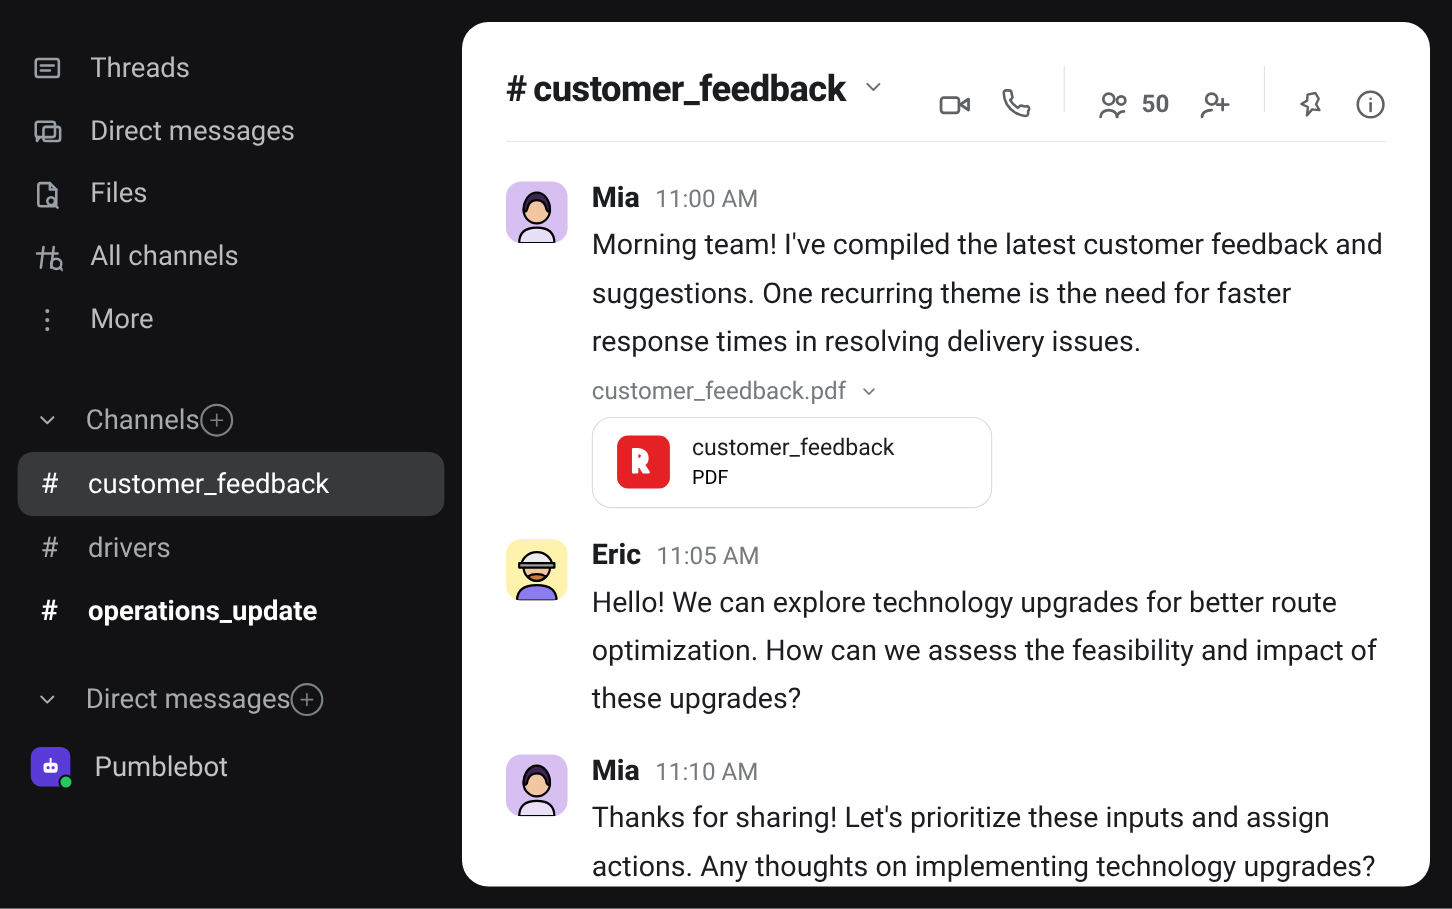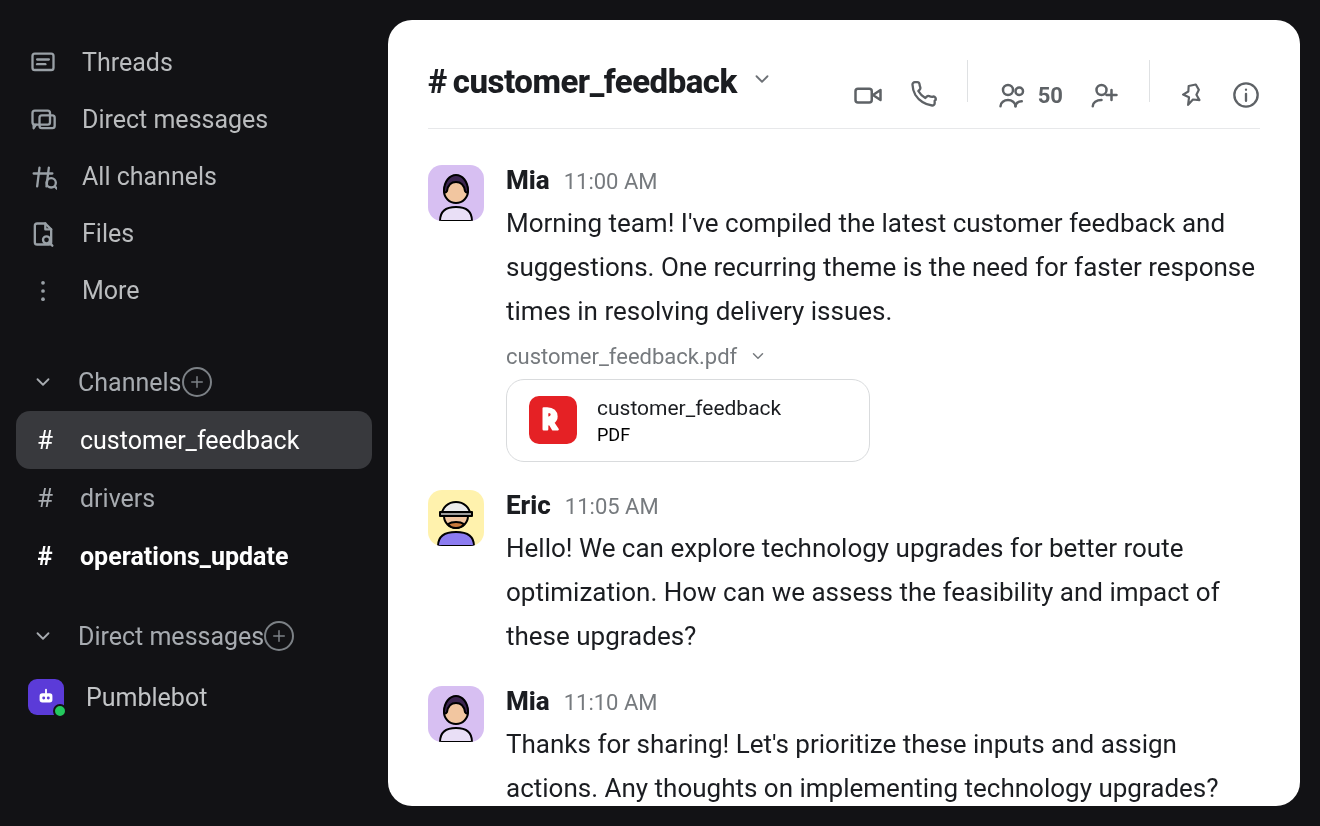--- a/index.html
+++ b/index.html
@@ -1,20 +1,20 @@
 <!DOCTYPE html>
 <html><head>
 <meta charset="utf-8">
 <style>
   * { box-sizing: border-box; margin: 0; padding: 0; }
   html, body { width: 1320px; height: 826px; font-family: -apple-system, BlinkMacSystemFont, "Segoe UI", Roboto, Helvetica, Arial, sans-serif; }
   body { background: #121215; border-radius: 26px; overflow: hidden; display: flex; }
 
   
-  .sidebar { width: 388px; padding: 34px 16px 0 16px; color: #a7abb0; display: flex; flex-direction: column; }
+  .sidebar { width: 420px; padding: 34px 16px 0 16px; color: #a7abb0; display: flex; flex-direction: column; }
   .nav-item { display: flex; align-items: center; gap: 24px; padding: 14px 12px; font-size: 25px; color: #babcbe; cursor: pointer; border-radius: 14px; }
   .nav-item .icon { width: 30px; display:flex; justify-content:center; align-items:center; color:#99a0a6; }
   .section-header { display:flex; align-items:center; justify-content:flex-start; padding: 14px 12px; margin-top: 34px; font-size: 25px; color:#a7abb0; cursor:pointer; }
   .section-header .left { display:flex; align-items:center; gap: 20px; }
   .chevron { width:30px; display:flex; justify-content:center; }
   .add-circle { width:30px; height:30px; border:2px solid #7c8186; border-radius:50%; display:flex; align-items:center; justify-content:center; color:#7c8186; font-size:22px; line-height:1; }
   .channel-item { display:flex; align-items:center; gap:22px; padding:14px 12px 14px 16px; font-size:25px; border-radius:14px; cursor:pointer; color:#a7abb0; }
   .channel-item.active { background:#38393d; color:#fff; }
   .channel-item.bold { color:#fff; font-weight:700; }
   .hash { width:26px; text-align:center; font-size:26px; }
@@ -80,40 +80,40 @@
           <path d="M6 16l-2 3v-3"></path>
           <rect x="9" y="8" width="13" height="11" rx="2"></rect>
         </svg>
     </span>
     <span>Direct messages</span>
   </div>
 
   <div class="nav-item">
     <span class="icon">
       <svg viewBox="0 0 24 24" width="28" height="28">
+          <path d="M14 3H7a2 2 0 0 0-2 2v14a2 2 0 0 0 2 2h10a2 2 0 0 0 2-2V8z"></path>
+          <polyline points="14 3 14 8 19 8"></polyline>
+          <circle cx="15" cy="17" r="3"></circle>
+          <line x1="17.5" y1="19.5" x2="20" y2="22"></line>
+        </svg>
+    </span>
+    <span>Files</span>
+  </div>
+
+  <div class="nav-item">
+    <span class="icon">
+      <svg viewBox="0 0 24 24" width="28" height="28">
           <line x1="9" y1="4" x2="7" y2="20"></line>
           <line x1="17" y1="4" x2="15" y2="20"></line>
           <line x1="4" y1="9" x2="20" y2="9"></line>
           <circle cx="19" cy="17" r="4"></circle>
           <line x1="22" y1="20" x2="24" y2="22"></line>
         </svg>
     </span>
     <span>All channels</span>
-  </div>
-
-  <div class="nav-item">
-    <span class="icon">
-      <svg viewBox="0 0 24 24" width="28" height="28">
-          <path d="M14 3H7a2 2 0 0 0-2 2v14a2 2 0 0 0 2 2h10a2 2 0 0 0 2-2V8z"></path>
-          <polyline points="14 3 14 8 19 8"></polyline>
-          <circle cx="15" cy="17" r="3"></circle>
-          <line x1="17.5" y1="19.5" x2="20" y2="22"></line>
-        </svg>
-    </span>
-    <span>Files</span>
   </div>
 
   <div class="nav-item">
     <span class="icon">
       <svg viewBox="0 0 24 24" width="28" height="28">
           <circle cx="12" cy="5" r="1.6" fill="currentColor" stroke="none"></circle>
           <circle cx="12" cy="12" r="1.6" fill="currentColor" stroke="none"></circle>
           <circle cx="12" cy="19" r="1.6" fill="currentColor" stroke="none"></circle>
         </svg>
     </span>

